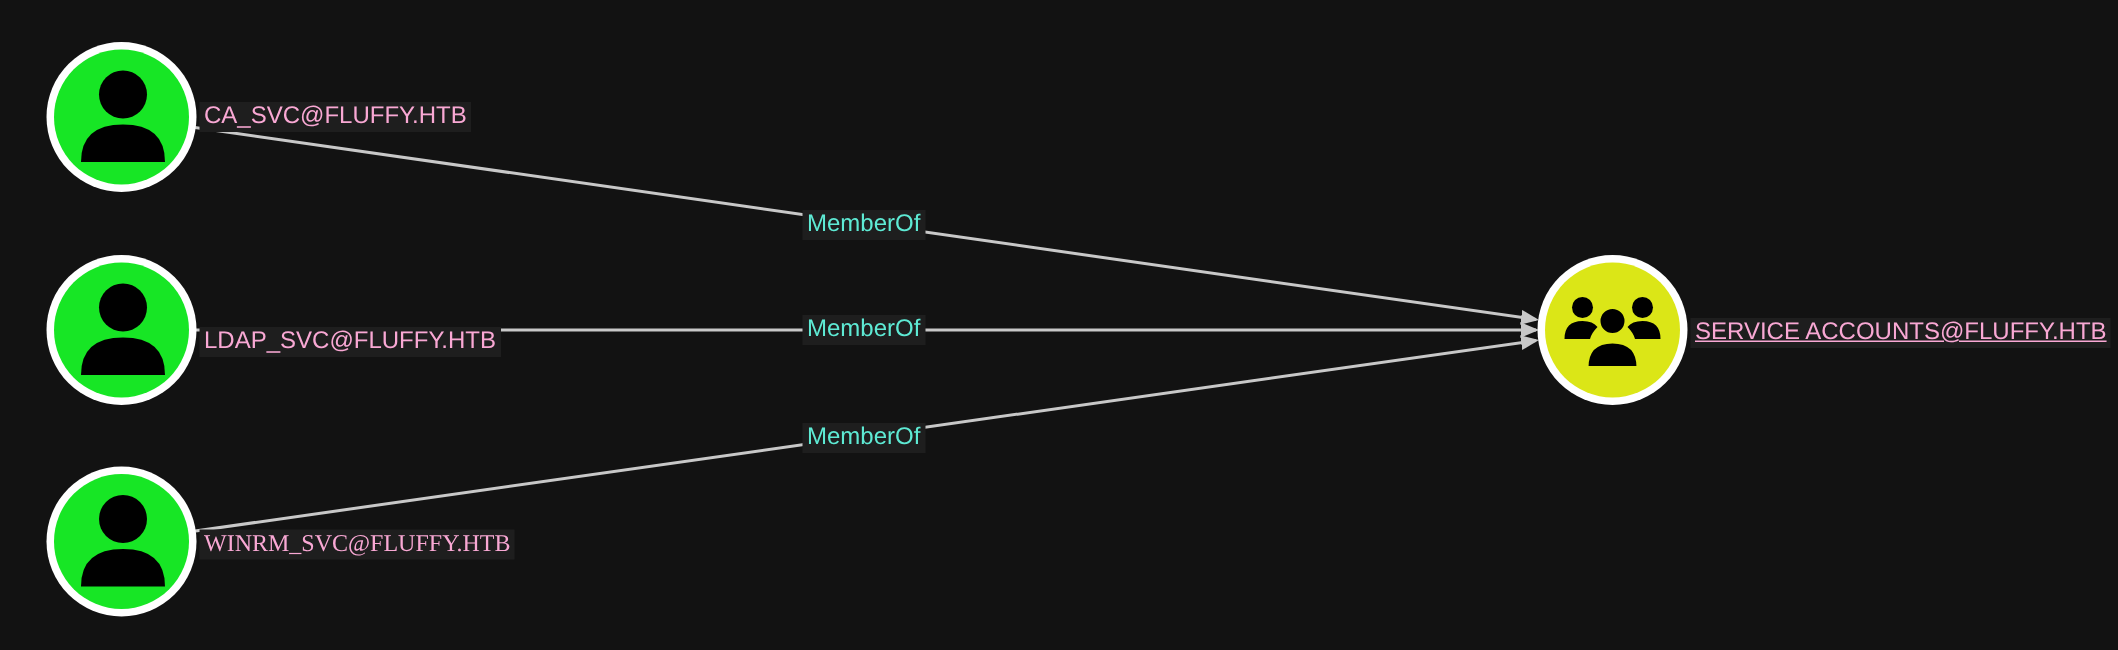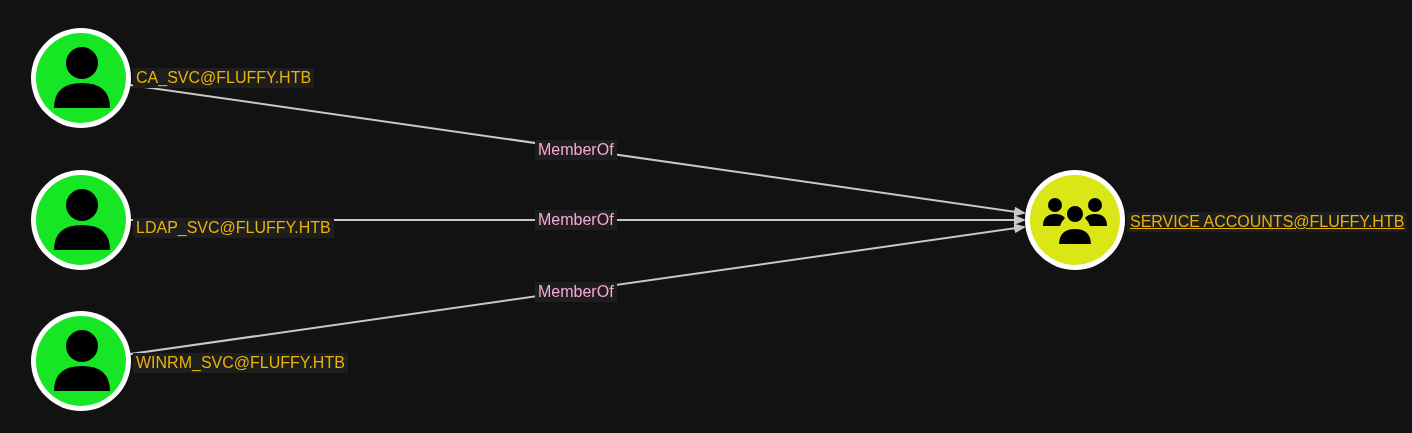--- a/index.html
+++ b/index.html
@@ -1,22 +1,22 @@
 <!DOCTYPE html>
 <html><head>
 <meta charset="utf-8">
 <style>
   html,body{margin:0;padding:0;}
   body{width:1412px;height:433px;background:#121212;overflow:hidden;position:relative;font-family:"Liberation Sans",sans-serif;}
   svg#graph{position:absolute;left:0;top:0;}
   .node{position:absolute;width:100px;height:100px;border-radius:50%;background:#fff;box-sizing:border-box;}
   .node .inner{position:absolute;left:5px;top:5px;width:90px;height:90px;border-radius:50%;}
   .node svg{position:absolute;left:0;top:0;}
-  .label{position:absolute;background:#1e1e1e;color:#eab308;font-size:16px;line-height:20px;padding:0 3px;white-space:nowrap;}
-  .edge-label{position:absolute;background:#1e1e1e;color:#f9a8d4;font-size:16px;line-height:20px;padding:0 3px;white-space:nowrap;text-align:center;}
+  .label{position:absolute;background:#1e1e1e;color:#f9a8d4;font-size:16px;line-height:20px;padding:0 3px;white-space:nowrap;}
+  .edge-label{position:absolute;background:#1e1e1e;color:#5eead4;font-size:16px;line-height:20px;padding:0 3px;white-space:nowrap;text-align:center;}
 </style>
 </head>
 <body>
 
 <svg id="graph" width="1412" height="433">
   <defs>
     <marker id="arrow" markerWidth="12" markerHeight="12" refX="10" refY="5" orient="auto" markerUnits="userSpaceOnUse">
       <path d="M0,0 L12,5 L0,10 Z" fill="#c8c8c8"></path>
     </marker>
   </defs>
@@ -47,21 +47,21 @@
 </div>
 <div class="label" style="left:133px;top:218px;">LDAP_SVC@FLUFFY.HTB</div>
 
 <div class="node" style="left:31px;top:311px;">
   <div class="inner" style="background:#17e625;"></div>
   <svg width="100" height="100" viewBox="0 0 100 100">
     <circle cx="51" cy="35" r="16" fill="#000"></circle>
     <path d="M23,80 Q23,55 51,55 Q79,55 79,80 Z" fill="#000"></path>
   </svg>
 </div>
-<div class="label" style="left:133px;top:353px;">WINRM_SVC@FLUFFY.HTB</div>
+<div class="label" style="left:133px;top:353px;font-family:Liberation Serif, serif;">WINRM_SVC@FLUFFY.HTB</div>
 
 <div class="node" style="left:1025px;top:170px;">
   <div class="inner" style="background:#dbe617;"></div>
   <svg width="100" height="100" viewBox="0 0 100 100">
     <circle cx="30" cy="35" r="7" fill="#000"></circle>
     <path d="M18,56 Q18,44 30,44 Q37,44 40,48 Q36,52 35,56 Z" fill="#000"></path>
     <circle cx="70" cy="35" r="7" fill="#000"></circle>
     <path d="M82,56 Q82,44 70,44 Q63,44 60,48 Q64,52 65,56 Z" fill="#000"></path>
     <circle cx="50" cy="44" r="9" fill="#000" stroke="#dbe617" stroke-width="2"></circle>
     <path d="M33,75 Q33,58 50,58 Q67,58 67,75 Z" fill="#000" stroke="#dbe617" stroke-width="2"></path>

